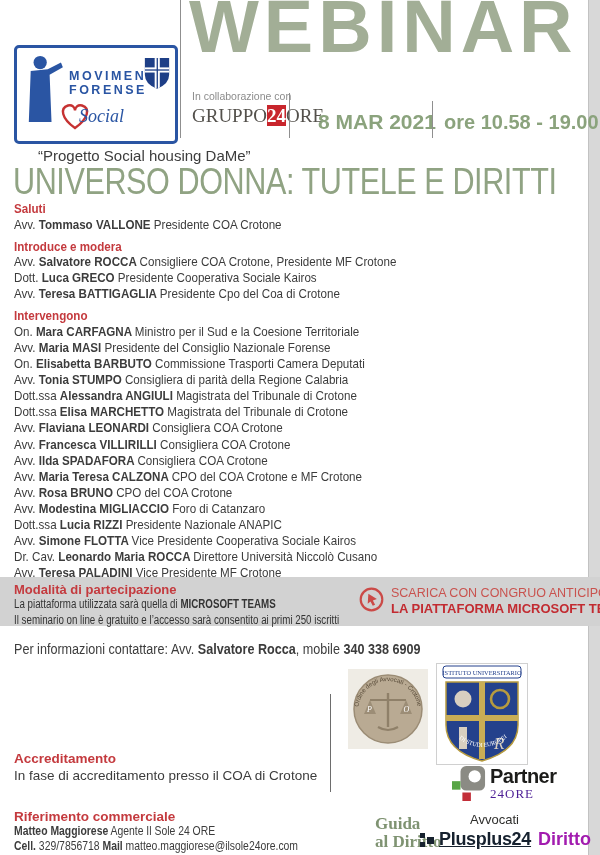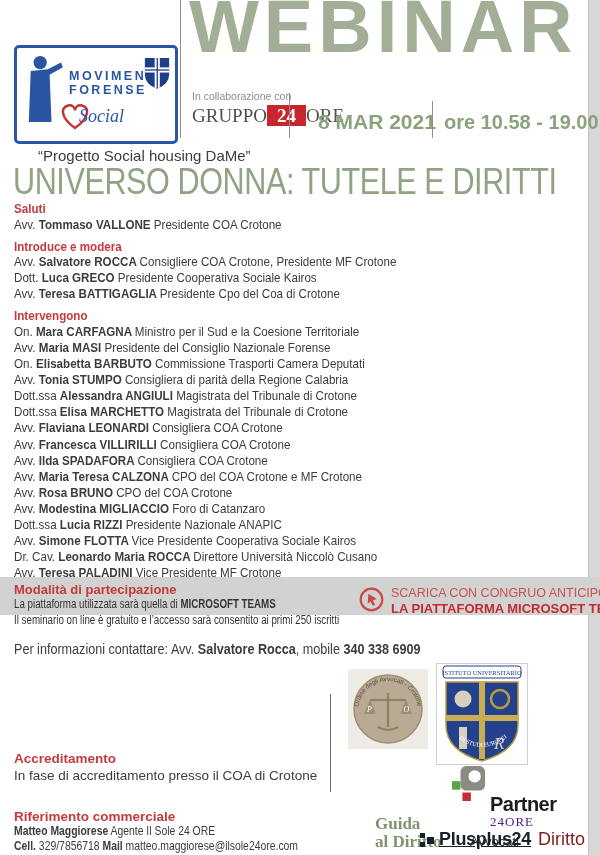--- a/index.html
+++ b/index.html
@@ -20,36 +20,36 @@
   .heart{position:absolute;left:42px;top:53px;}
 
   .vline{position:absolute;width:1px;background:#8f8f8f;}
   .vl1{left:180px;top:0;height:138px;}
   .vl2{left:289px;top:93px;height:45px;}
   .vl3{left:432px;top:101px;height:37px;}
 
   .webinar{left:189px;top:-10px;font-size:74px;font-weight:bold;color:#a2ae96;letter-spacing:5px;line-height:1;white-space:nowrap;}
   .collab{left:192px;top:90px;font-size:10.5px;color:#8c8c8c;}
   .gruppo{left:192px;top:105px;font-family:"Liberation Serif",serif;font-size:19px;color:#54514c;white-space:nowrap;}
-  .gruppo .g24{background:#c8252c;color:#fff;padding:0 10px;font-weight:bold;}
+  .gruppo .g24{background:#c8252c;color:#fff;padding:0 0;font-weight:bold;}
   .hdr-date{left:318px;top:110px;font-size:21px;font-weight:bold;color:#8ba37d;white-space:nowrap;}
   .hdr-time{left:444px;top:111px;font-size:20px;font-weight:bold;color:#8ba37d;white-space:nowrap;}
 
   
   .subtitle{left:14px;top:147px;font-size:15px;color:#3c3c3c;margin-left:24px;}
   .ev-title{left:13px;top:161px;font-size:36px;color:#90a383;white-space:nowrap;transform:scaleX(.85);transform-origin:left top;letter-spacing:-.5px;}
 
   
   .speakers{left:14px;top:201px;width:640px;transform:scaleX(.86);transform-origin:left top;}
   .sec-heading{color:#c43a3e;font-weight:bold;font-size:13.5px;line-height:15.5px;margin-top:6px;}
   .sec-heading:first-child{margin-top:0;}
   .speaker-line{font-size:13.5px;line-height:16.1px;color:#3c3c3c;white-space:nowrap;}
 
   
-  .band{left:0;top:577px;width:600px;height:38px;background:#d2d2d2;}
+  .band{left:0;top:577px;width:600px;height:49px;background:#d2d2d2;}
   .band-left{position:absolute;left:14px;top:5px;}
   .band-head{font-size:13px;font-weight:bold;color:#c43a3e;line-height:15px;}
   .band-line{font-size:12.5px;line-height:15.5px;color:#333;white-space:nowrap;transform:scaleX(.78);transform-origin:left top;}
   .band-right{position:absolute;left:358px;top:9px;display:flex;gap:6px;align-items:flex-start;}
   .notice-txt{line-height:15px;white-space:nowrap;}
   .notice1{font-size:12.5px;color:#c9534f;}
   .notice2{font-size:13px;font-weight:bold;color:#c22b31;}
 
   .info-line{left:14px;top:641px;font-size:14px;white-space:nowrap;transform:scaleX(.9);transform-origin:left top;}
 
@@ -67,32 +67,32 @@
   .commercial{left:14px;top:809px;}
   .comm-head{font-size:13.5px;font-weight:bold;color:#c43a3e;line-height:15px;}
   .comm-line{font-size:13px;line-height:14.5px;white-space:nowrap;transform:scaleX(.8);transform-origin:left top;}
 
   
   .seal{left:348px;top:669px;}
   .crest{left:436px;top:663px;}
   .partner{left:452px;top:766px;width:140px;}
   .partner-row{display:flex;align-items:flex-start;gap:4px;}
   .partner-col{line-height:1;}
-  .partner-t1{font-size:20px;font-weight:bold;color:#1c1c1a;letter-spacing:-.5px;margin-top:28px;}
+  .partner-t1{font-size:20px;font-weight:bold;color:#1c1c1a;letter-spacing:-.5px;}
   .partner-t2{font-family:"Liberation Serif",serif;font-size:13px;color:#4c1d95;margin-top:1px;letter-spacing:1px;}
   .partner-t3{font-size:13px;color:#2e2e2c;margin-top:6px;margin-left:18px;}
   .guida{left:338px;top:815px;font-family:"Liberation Serif",serif;font-weight:bold;font-size:17px;line-height:18px;color:#7f9372;margin-left:37px;}
   .plusplus{left:420px;top:829px;display:flex;align-items:center;gap:5px;}
   .pp-icon{position:relative;width:14px;height:16px;}
   .pp-icon i{position:absolute;background:#16212e;display:block;}
   .pp-s1{left:0;top:1px;width:5px;height:5px;}
   .pp-s2{left:0;top:10px;width:5px;height:5px;}
   .pp-s3{left:7px;top:5px;width:7px;height:7px;}
   .pp-bold{font-size:18px;font-weight:bold;color:#16212e;letter-spacing:-.3px;text-decoration:underline;}
-  .pp-light{font-size:18px;color:#7f1d1d;margin-left:2px;}
+  .pp-light{font-size:18px;color:#a21caf;margin-left:2px;font-weight:bold;}
 </style>
 </head>
 <body>
 
 <div class="page">
 
   <div class="edge-strip"></div>
 
   <div class="abs mf-logo">
     <span class="orator">

